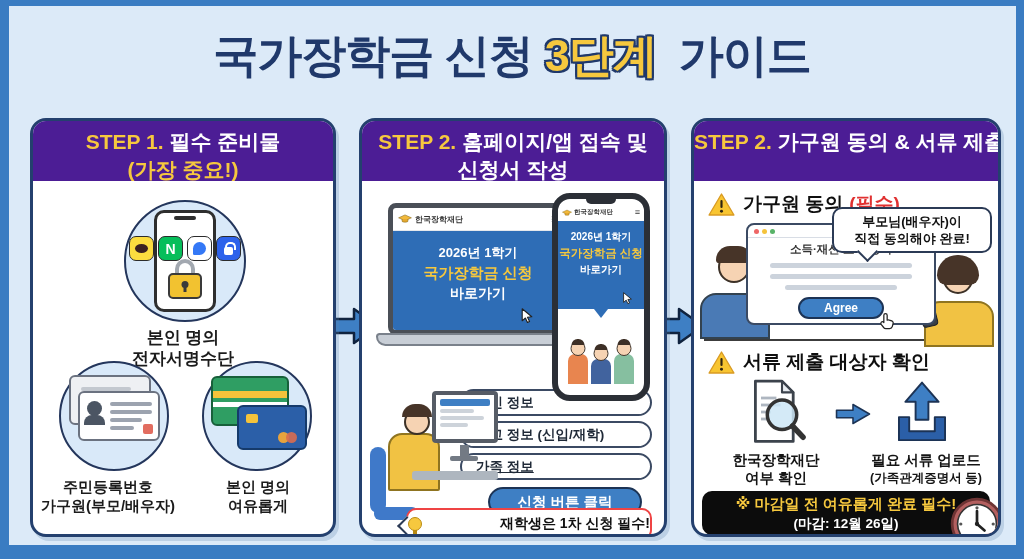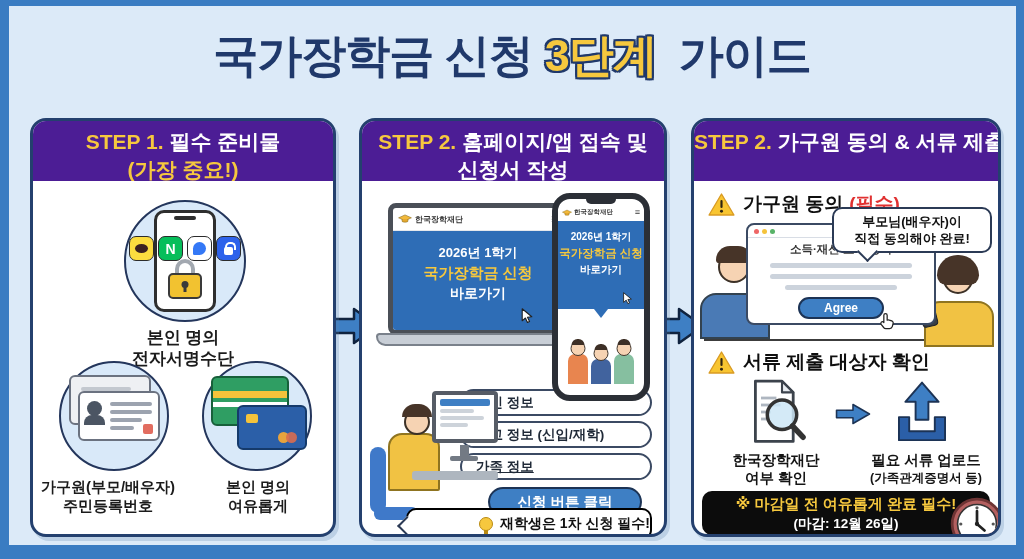--- a/index.html
+++ b/index.html
@@ -115,21 +115,21 @@
   .pill{position:absolute;left:98px;width:192px;height:27px;border:2px solid #3b4a63;border-radius:16px;
         background:#fff;font-size:13.5px;font-weight:800;color:#1f2937;display:flex;align-items:center;
         padding-left:14px;white-space:nowrap;}
   .pill-1{top:268px;} .pill-2{top:300px;} .pill-3{top:332px;text-decoration:underline;}
   .btn-apply{position:absolute;top:366px;left:126px;width:154px;height:30px;background:#3e7fc4;
              border:2.5px solid #1c3355;border-radius:17px;color:#fff;font-weight:900;font-size:14.5px;
              display:flex;align-items:center;justify-content:center;}
   .hand{position:absolute;width:22px;height:22px;}
   .hand-apply{right:-8px;bottom:-16px;}
   .tip-bubble{position:absolute;top:387px;left:44px;right:12px;height:32px;background:#fff;
-              border:2px solid #000000;border-radius:10px;display:flex;align-items:center;justify-content:flex-end;
+              border:2px solid #ef4444;border-radius:10px;display:flex;align-items:center;justify-content:space-between;
               gap:7px;font-size:14px;font-weight:800;color:#111;}
   .tip-bubble::before{content:"";position:absolute;left:-8px;top:9px;width:12px;height:12px;background:#fff;
               border-left:2px solid #2b3a55;border-bottom:2px solid #2b3a55;transform:rotate(45deg);}
   .bulb{width:14px;height:14px;background:#f6c83e;border:1.5px solid #b98a12;border-radius:50%;position:relative;flex:0 0 auto;}
   .bulb::after{content:"";position:absolute;left:4px;bottom:-4px;width:4px;height:4px;background:#b98a12;}
   .desk-scene{position:absolute;left:6px;top:262px;width:132px;height:152px;}
   .chair-back{position:absolute;left:2px;top:64px;width:16px;height:66px;background:#3f79c9;border-radius:8px;}
   .chair-seat{position:absolute;left:6px;top:124px;width:44px;height:13px;background:#3f79c9;border-radius:6px;}
   .ds-head{position:absolute;left:36px;top:26px;width:26px;height:26px;background:#f6d3b3;
            border:2px solid #3c3127;border-radius:50%;}
@@ -245,22 +245,22 @@
       <div class="idcard id-front">
         <span class="mug"></span>
         <i class="idline" style="top:9px;width:42px;"></i>
         <i class="idline" style="top:17px;width:42px;"></i>
         <i class="idline" style="top:25px;width:32px;"></i>
         <i class="idline" style="top:33px;width:24px;"></i>
         <span class="stamp"></span>
       </div>
     </div>
     <div class="caption cap-col cap-left">
+      <div>주민등록번호</div>
       <div>가구원(부모/배우자)</div>
-      <div>주민등록번호</div>
     </div>
 
     <div class="circle c-sm c-bank">
       <div class="bankcard bk-green">
           <i class="stripe"></i>
           <i class="stripe2"></i>
         </div>
       <div class="bankcard bk-blue">
           <i class="chip"></i>
           <i class="cir1"></i>

